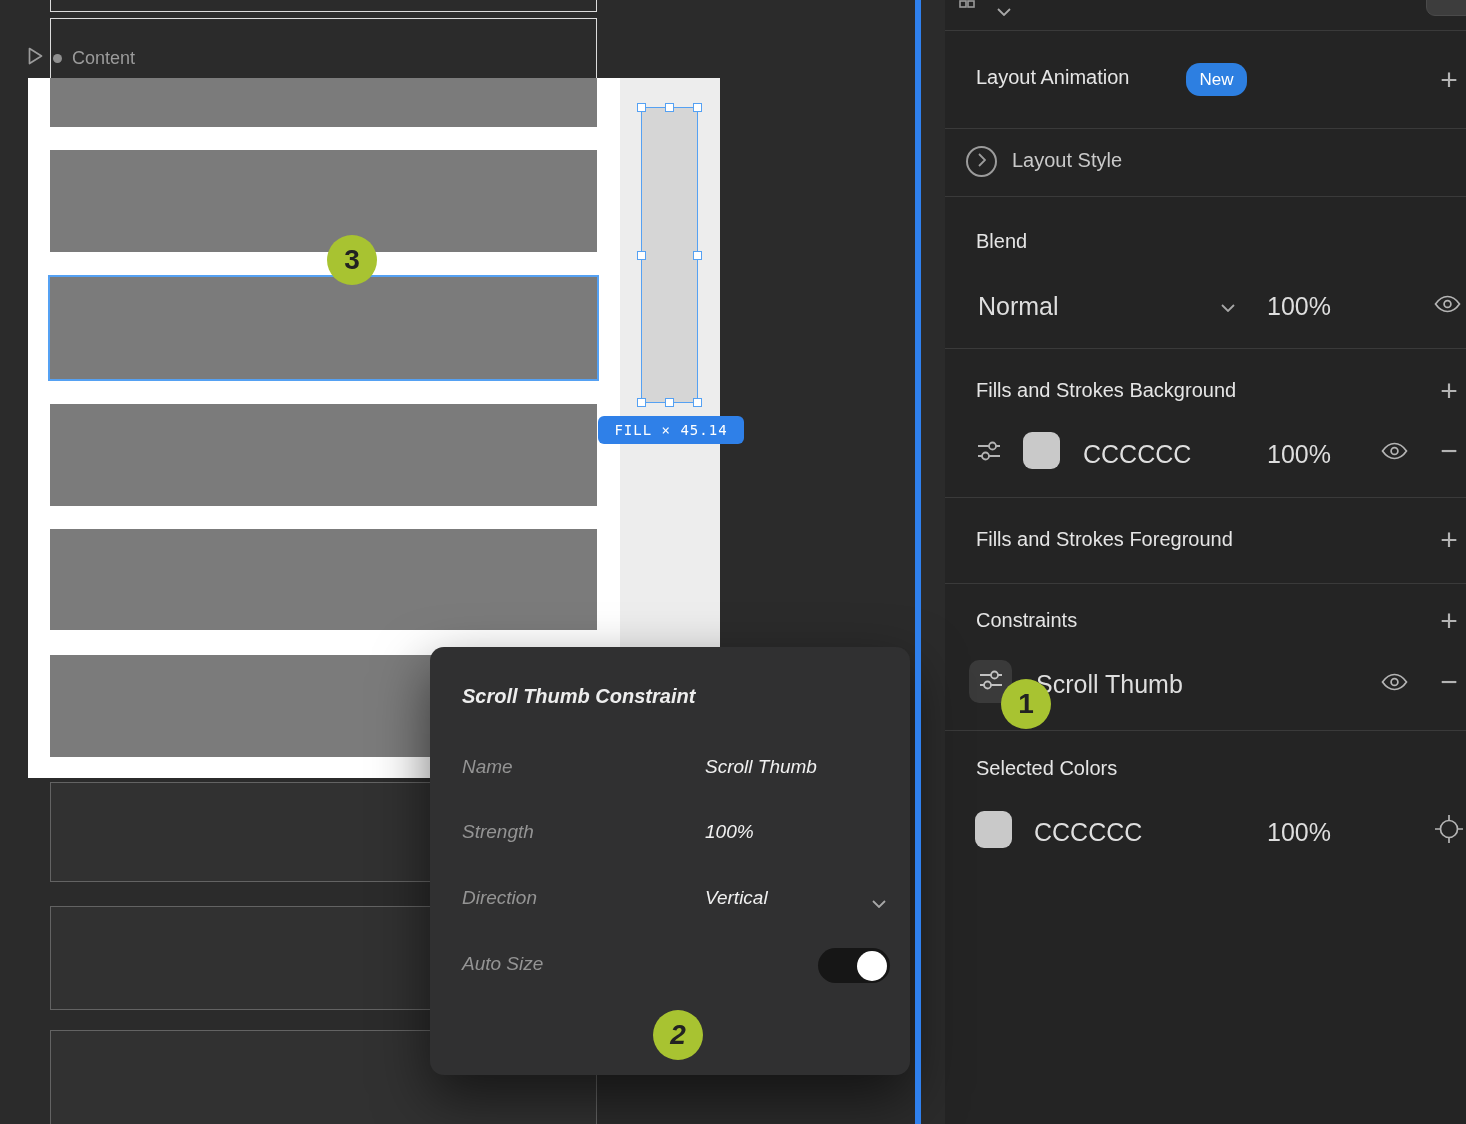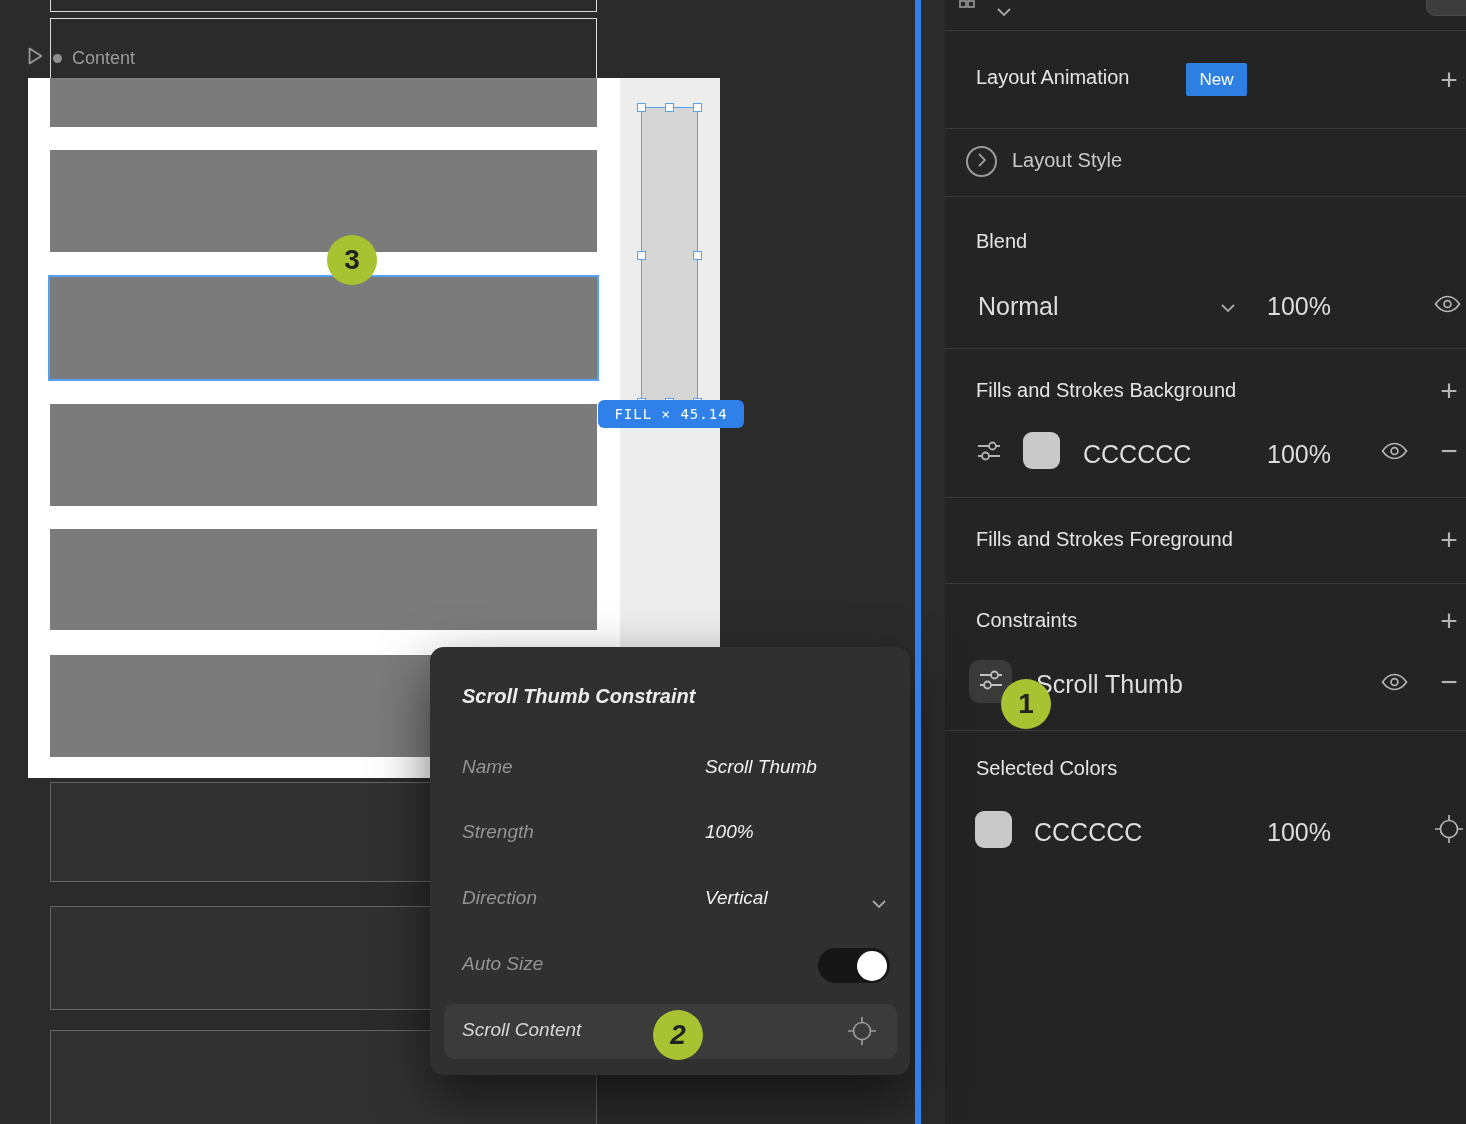--- a/index.html
+++ b/index.html
@@ -35,21 +35,21 @@
 
   
   .divider-blue { background:#2f80ed; z-index:25; }
   .inspector { background:#242424; z-index:10; }
   .sep { position:absolute; left:0; right:0; height:1px; background:#3a3a3a; }
   .sec-title { font-size:20px; font-weight:500; color:#e5e5e5; }
   .row-text { font-size:25px; color:#dedede; }
   .muted-title { font-size:20px; color:#c9c9c9; }
   .plusminus { width:36px; height:36px; display:flex; align-items:center; justify-content:center;
                font-size:30px; font-weight:300; color:#b4b4b4; }
-  .new-badge { width:61px; height:33px; border-radius:2px; background:#2d7fe1; color:#fff; font-size:17px;
+  .new-badge { width:61px; height:33px; border-radius:14px; background:#2d7fe1; color:#fff; font-size:17px;
                display:flex; align-items:center; justify-content:center; }
   .swatch { width:37px; height:37px; border-radius:9px; background:#c9c9c9; }
   .circle-btn { width:31px; height:31px; border-radius:50%; border:2px solid #9c9c9c;
                 display:flex; align-items:center; justify-content:center; }
   .icon-box { width:43px; height:43px; border-radius:10px; background:#3a3a3a;
               display:flex; align-items:center; justify-content:center; }
   .top-partial-btn { width:48px; height:30px; border-radius:9px; background:#3d3d3d; border:1px solid #4a4a4a; }
 </style>
 </head>
 <body>
@@ -91,21 +91,21 @@
       <div class="handle" style="left:-5px;top:-5px;"></div>
       <div class="handle" style="left:calc(50% - 4.5px);top:-5px;"></div>
       <div class="handle" style="right:-5px;top:-5px;"></div>
       <div class="handle" style="left:-5px;top:calc(50% - 4.5px);"></div>
       <div class="handle" style="right:-5px;top:calc(50% - 4.5px);"></div>
       <div class="handle" style="left:-5px;bottom:-5px;"></div>
       <div class="handle" style="left:calc(50% - 4.5px);bottom:-5px;"></div>
       <div class="handle" style="right:-5px;bottom:-5px;"></div>
     </div>
 
-    <div class="abs tooltip" style="left:598px;top:400px;width:146px;height:28px;">FILL × 45.14</div>
+    <div class="abs tooltip" style="left:598px;top:416px;width:146px;height:28px;">FILL × 45.14</div>
 
     <div class="abs dialog" style="left:430px;top:647px;width:480px;height:428px;">
       <div class="abs dlg-title" style="left:32px;top:38px;">Scroll Thumb Constraint</div>
 
       <div class="abs dlg-label" style="left:32px;top:109px;">Name</div>
       <div class="abs dlg-value" style="left:275px;top:109px;">Scroll Thumb</div>
 
       <div class="abs dlg-label" style="left:32px;top:174px;">Strength</div>
       <div class="abs dlg-value" style="left:275px;top:174px;">100%</div>
 
@@ -115,31 +115,20 @@
         <svg width="14" height="8" viewBox="0 0 14 8">
             <path d="M1 1l6 6 6-6" fill="none" stroke="#a8a8a8" stroke-width="1.8"></path>
           </svg>
       </span>
 
       <div class="abs dlg-label" style="left:32px;top:306px;">Auto Size</div>
       <div class="abs toggle" style="left:388px;top:301px;">
         <div class="knob"></div>
       </div>
 
-      <div class="abs dlg-row-hl" style="left:14px;top:357px;width:453px;height:55px;">
-        <span class="abs dlg-value" style="left:18px;top:15px;color:#d6d6d6;">Scroll Content</span>
-        <span class="abs" style="right:20px;top:12px;">
-          <svg width="30" height="30" viewBox="0 0 30 30">
-              <g stroke="#9a9a9a" stroke-width="1.7" fill="none">
-                <circle cx="15" cy="15" r="8.5"></circle>
-                <path d="M15 1v5M15 24v5M1 15h5M24 15h5"></path>
-              </g>
-            </svg>
-        </span>
-      </div>
 
       <div class="abs badge" style="left:223px;top:363px;">2</div>
     </div>
   </div>
 
   <div class="abs divider-blue" style="left:915px;top:0;width:6px;height:1124px;"></div>
 
   <div class="abs inspector" style="left:921px;top:0;width:545px;height:1124px;margin-left:24px;">
 
     <span class="abs" style="left:14px;top:-8px;">

